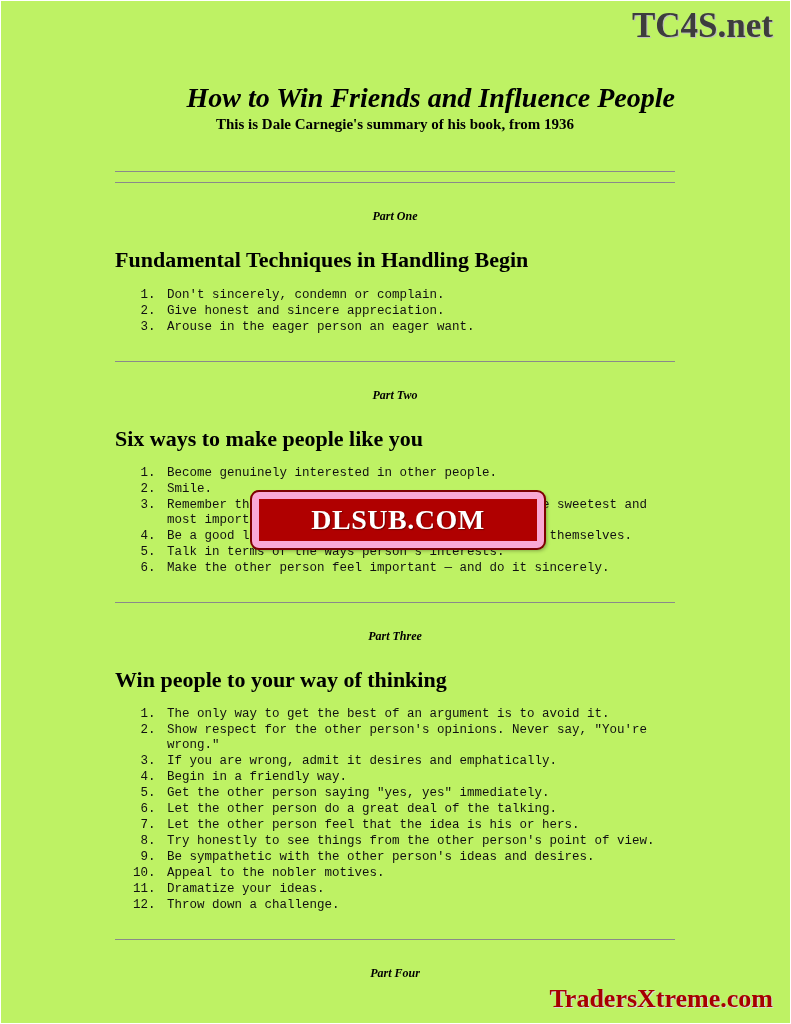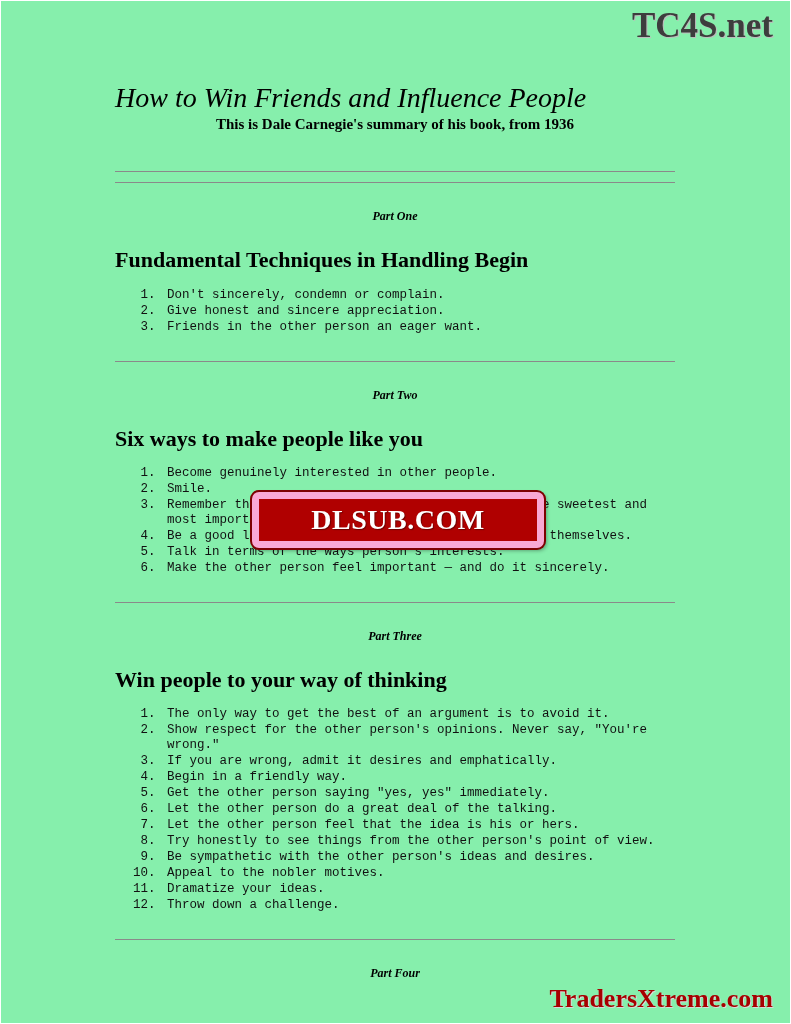--- a/index.html
+++ b/index.html
@@ -12,21 +12,21 @@
     height: 1024px;
     position: relative;
     font-family: "Liberation Serif", serif;
     overflow: hidden;
   }
 
   .page {
     position: relative;
     width: 791px;
     height: 1024px;
-    background: #86efac;
+    background: #bef264;
     box-sizing: border-box;
   }
 
   
   .top-brand {
     position: absolute;
     top: 6px;
     right: 18px;
     font-family: "Liberation Serif", serif;
     font-weight: bold;
@@ -40,24 +40,24 @@
   .content {
     position: absolute;
     left: 115px;
     top: 80px;
     width: 560px;
   }
 
   .doc-title {
     font-family: "Liberation Serif", serif;
     font-style: italic;
-    font-weight: normal;
+    font-weight: bold;
     font-size: 28px;
     color: #000000;
-    text-align: left;
+    text-align: right;
     margin: 0 0 0 0;
     line-height: 1.3;
   }
 
   .doc-subtitle {
     font-family: "Liberation Serif", serif;
     font-weight: bold;
     font-size: 15px;
     color: #000000;
     text-align: center;
@@ -171,21 +171,21 @@
 
     <hr class="rule rule-top1">
     <hr class="rule rule-top2">
 
     <div>
       <div class="part-label">Part One</div>
       <h2 class="section-heading">Fundamental Techniques in Handling Begin</h2>
       <ol class="items">
         <li>Don't sincerely, condemn or complain.</li>
         <li>Give honest and sincere appreciation.</li>
-        <li>Friends in the other person an eager want.</li>
+        <li>Arouse in the eager person an eager want.</li>
       </ol>
     </div>
 
     <hr class="rule section-gap">
 
     <div>
       <div class="part-label">Part Two</div>
       <h2 class="section-heading">Six ways to make people like you</h2>
       <ol class="items">
         <li>Become genuinely interested in other people.</li>

